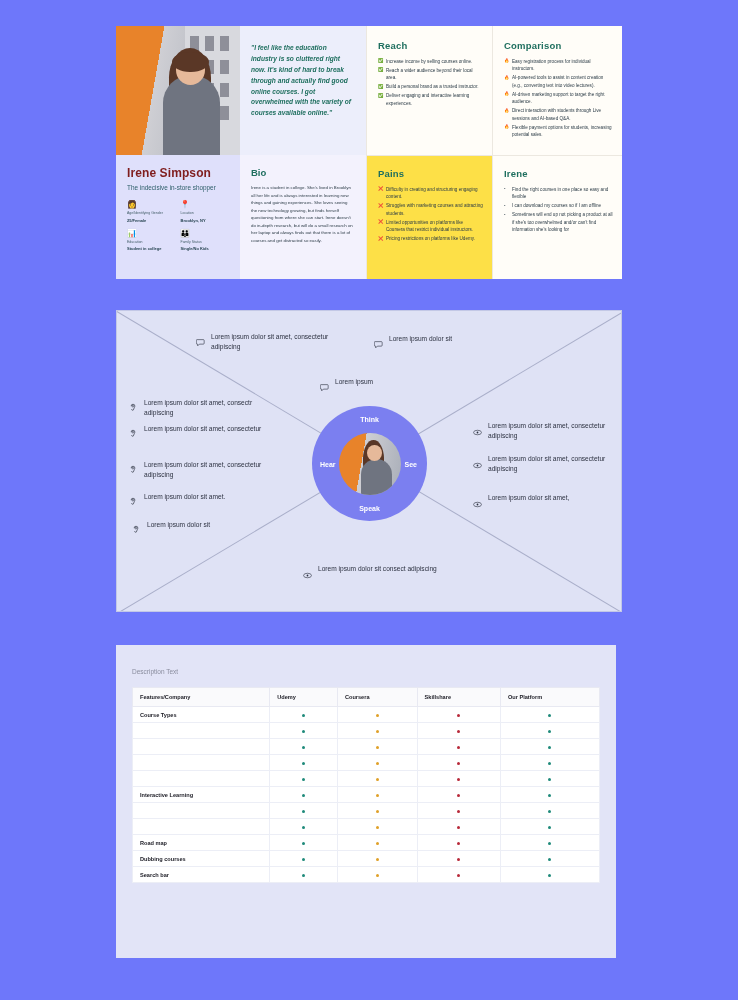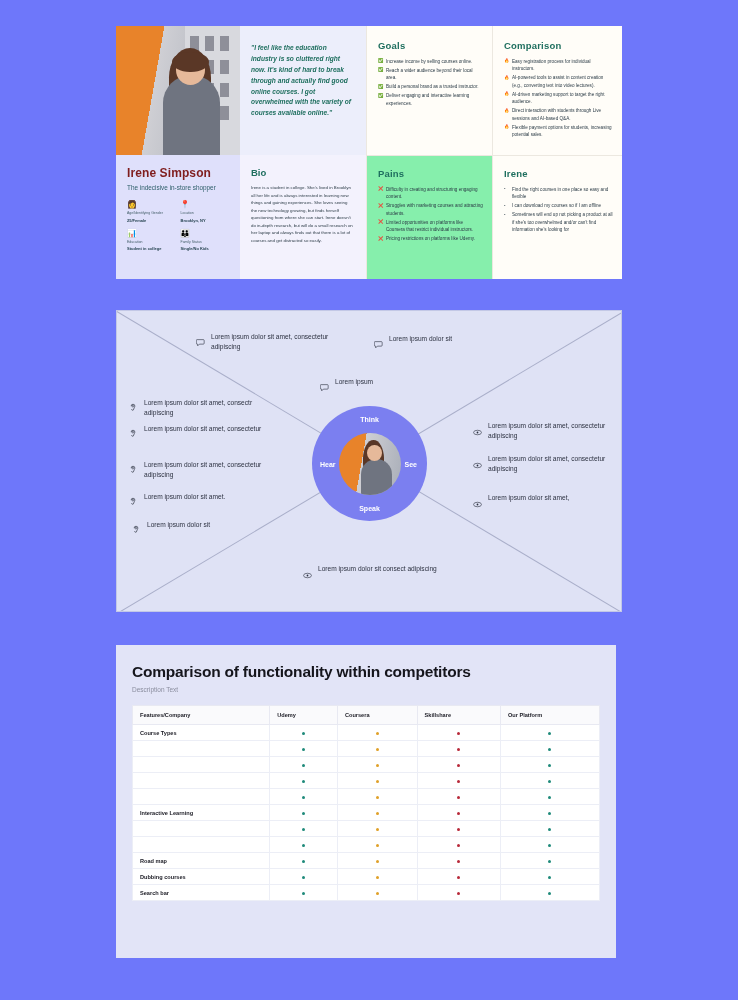--- a/index.html
+++ b/index.html
@@ -51,21 +51,21 @@
   }
   .quote-text {
     font-style: italic; font-weight: bold;
     font-size: 6.6px; line-height: 1.65;
     color: #1f6f5f;
   }
 
   .goals-cell { grid-column: 3; grid-row: 1; background:#fffdf8; border-left:1px solid #ece8e0; padding: 14px 9px 8px 11px; }
   .frust-cell { grid-column: 4; grid-row: 1; background:#fffdf8; border-left:1px solid #ece8e0; padding: 14px 9px 8px 11px; }
   .bio-cell   { grid-column: 2; grid-row: 2; background:#f3f2fd; padding: 12px 12px 8px 11px; }
-  .pains-cell { grid-column: 3; grid-row: 2; background:#86efac; border-left:1px solid #ece8e0; border-top:1px solid #ece8e0; padding: 12px 9px 8px 11px; }
+  .pains-cell { grid-column: 3; grid-row: 2; background:#fde047; border-left:1px solid #ece8e0; border-top:1px solid #ece8e0; padding: 12px 9px 8px 11px; }
   .needs-cell { grid-column: 4; grid-row: 2; background:#fffdf8; border-left:1px solid #ece8e0; border-top:1px solid #ece8e0; padding: 12px 9px 8px 11px; }
 
   .sect-title { font-size: 9.5px; font-weight: bold; color:#1f6f5f; margin-bottom: 7px; letter-spacing:.2px; }
   .bio-title  { font-size: 9.5px; font-weight: bold; color:#1f6f5f; margin-bottom: 6px; }
   .bullet-list { list-style:none; }
   .bullet-list li {
     font-size: 4.6px; line-height: 1.62; color:#2b3b46;
     margin-bottom: 1.5px; padding-left: 8px; position:relative;
   }
   .bullet-list li .mk {
@@ -161,21 +161,21 @@
     <div class="person-body"></div>
     <div class="person-head"></div>
     <div class="person-hair2"></div>
   </div>
 
   <div class="quote-cell">
     <div class="quote-text">"I feel like the education industry is so cluttered right now. It's kind of hard to break through and actually find good online courses. I got overwhelmed with the variety of courses available online."</div>
   </div>
 
   <div class="goals-cell">
-    <div class="sect-title">Goals</div>
+    <div class="sect-title">Reach</div>
     <ul class="bullet-list" id="goals-list">
         <li><span class="mk mk-check">✅</span><span>Increase income by selling courses online.</span></li>
         <li><span class="mk mk-check">✅</span><span>Reach a wider audience beyond their local area.</span></li>
         <li><span class="mk mk-check">✅</span><span>Build a personal brand as a trusted instructor.</span></li>
         <li><span class="mk mk-check">✅</span><span>Deliver engaging and interactive learning experiences.</span></li>
       </ul>
   </div>
 
   <div class="frust-cell">
     <div class="sect-title">Comparison</div>
@@ -251,21 +251,20 @@
   <div class="cc-label cc-see">See</div>
   <div class="cc-label cc-speak">Speak</div>
   <div class="center-photo">
     <div class="person-hair" style="left:40%;top:12%;width:34%;height:60%;"></div>
     <div class="person-body" style="left:36%;bottom:0;width:50%;height:58%;"></div>
     <div class="person-head" style="left:46%;top:20%;width:24%;height:26%;"></div>
   </div>
 </div>
 
 <div class="table-card">
-  <div class="tbl-title">Comparison of functionality within competitors</div>
   <div class="tbl-desc">Description Text</div>
   <table>
     <thead>
         <tr id="thead-row">
           <th>Features/Company</th>
           <th>Udemy</th>
           <th>Coursera</th>
           <th>Skillshare</th>
           <th>Our Platform</th>
         </tr>

